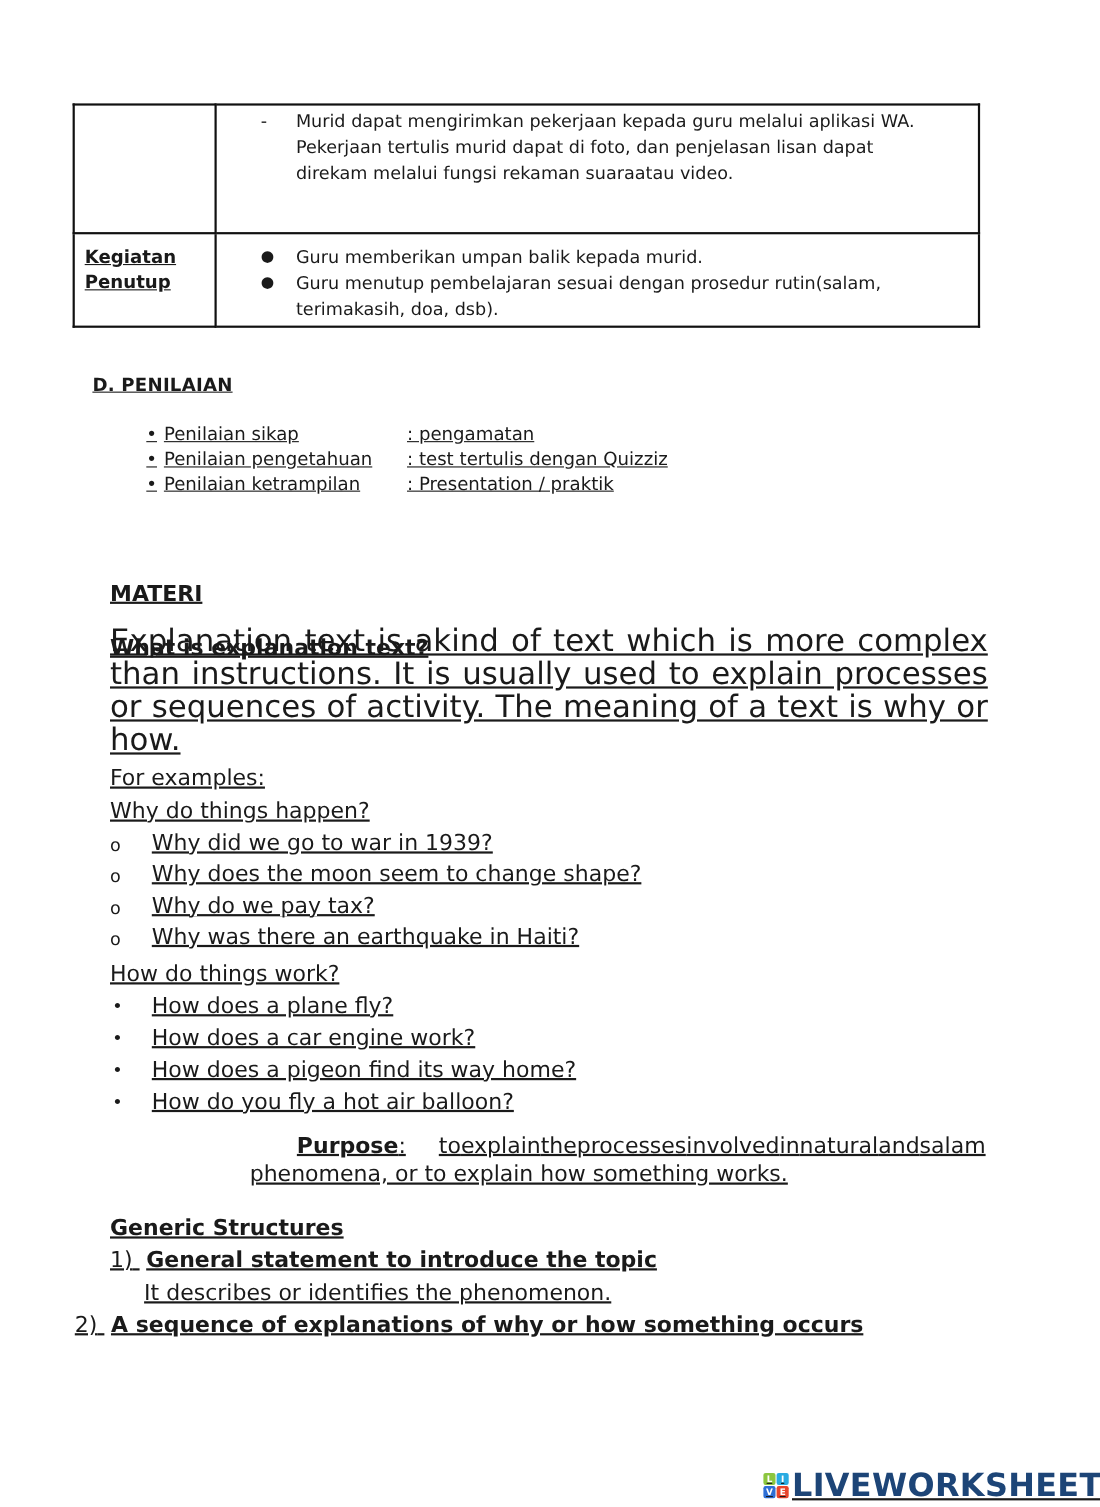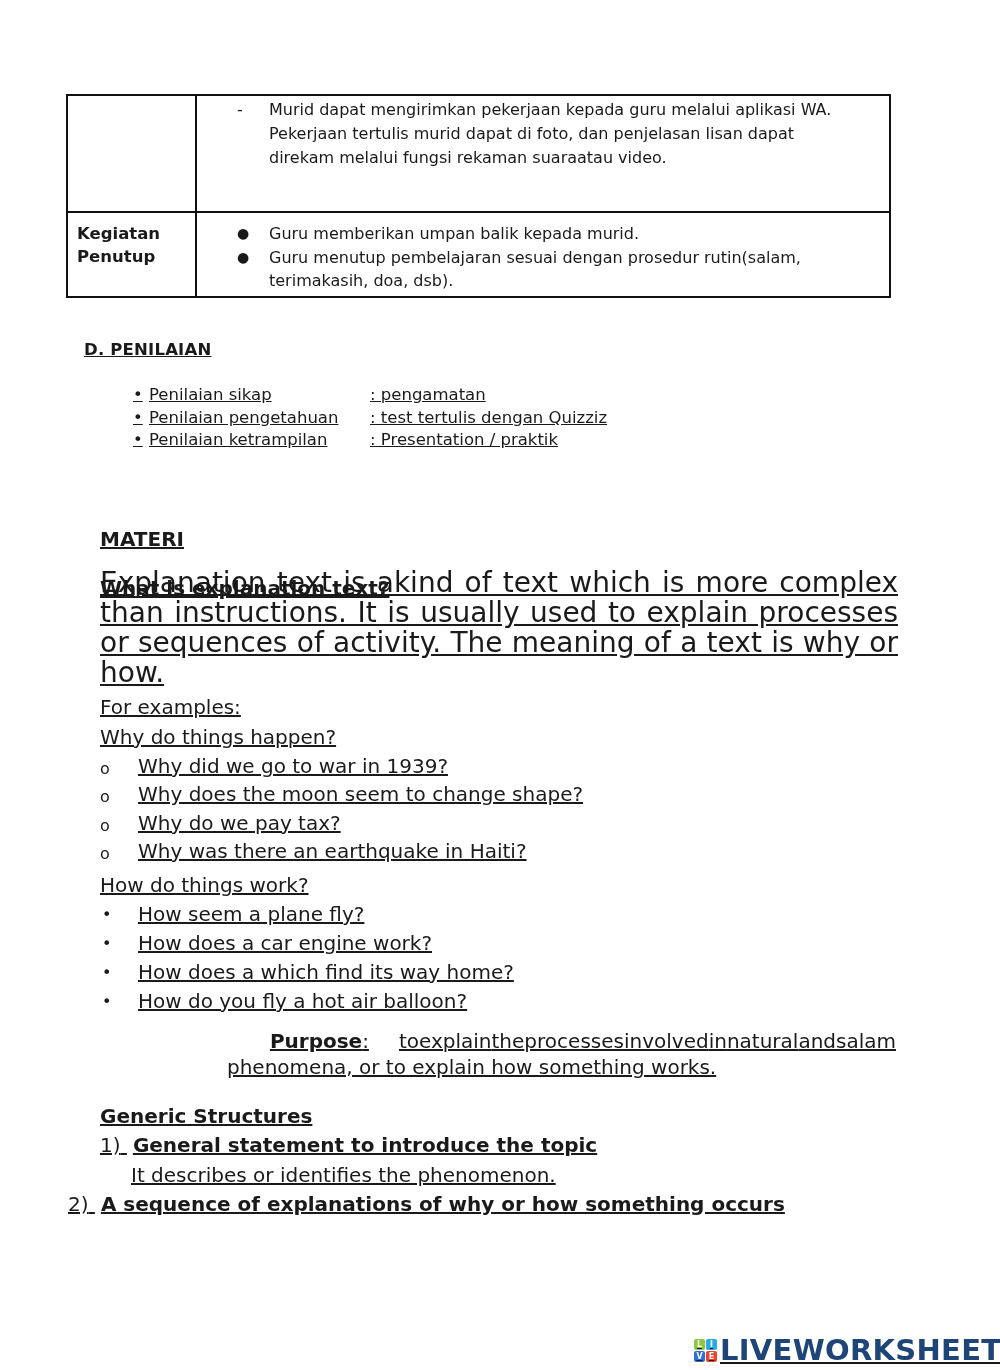--- a/index.html
+++ b/index.html
@@ -8,21 +8,21 @@
     font-family: "DejaVu Sans", sans-serif; color: #1a1a1a;
   }
   .abs { position: absolute; text-decoration: underline; }
 
   
   .tbl {
     position: absolute; left: 66px; top: 94px; width: 825px;
     border-collapse: collapse;
   }
   .tbl td { border: 2px solid #111; vertical-align: top; padding: 0; }
-  .tbl .c1 { width: 127px; }
+  .tbl .c1 { width: 127px; text-decoration: underline; }
   .row1 { height: 117px; }
   .row2 { height: 85px; }
   .cell-txt { font-size: 16px; line-height: 24px; }
   .dash-item { position: relative; padding-left: 72px; padding-top: 0px; }
   .dash-item .mk { position: absolute; left: 40px; top: 0; }
   .lbl { font-weight: bold; font-size: 16.5px; line-height: 23px; padding: 9px 0 0 9px; }
   .dot-list { margin: 0; padding: 9px 0 0 0; list-style: none; }
   .dot-list li { position: relative; padding-left: 72px; font-size: 16px; line-height: 23.5px; }
   .dot-list li .mk { position: absolute; left: 40px; top: 0; font-size: 14px; }
 
@@ -151,29 +151,29 @@
     <span class="mk">o</span>
     <span>Why was there an earthquake in Haiti?</span>
   </div>
 </div>
 
 <div class="abs line20" style="left:100px; top:873px;">How do things work?</div>
 
 <div class="abs ex-list bullet" style="top:902px;">
   <div class="row" style="height:29px;">
     <span class="mk">•</span>
-    <span>How seem a plane fly?</span>
+    <span>How does a plane fly?</span>
   </div>
   <div class="row" style="height:29px;">
     <span class="mk">•</span>
     <span>How does a car engine work?</span>
   </div>
   <div class="row" style="height:29px;">
     <span class="mk">•</span>
-    <span>How does a which find its way home?</span>
+    <span>How does a pigeon find its way home?</span>
   </div>
   <div class="row" style="height:29px;">
     <span class="mk">•</span>
     <span>How do you fly a hot air balloon?</span>
   </div>
 </div>
 
 <div class="abs purpose">
   <div class="p1">
     <span><b>Purpose</b><span>:</span></span>

